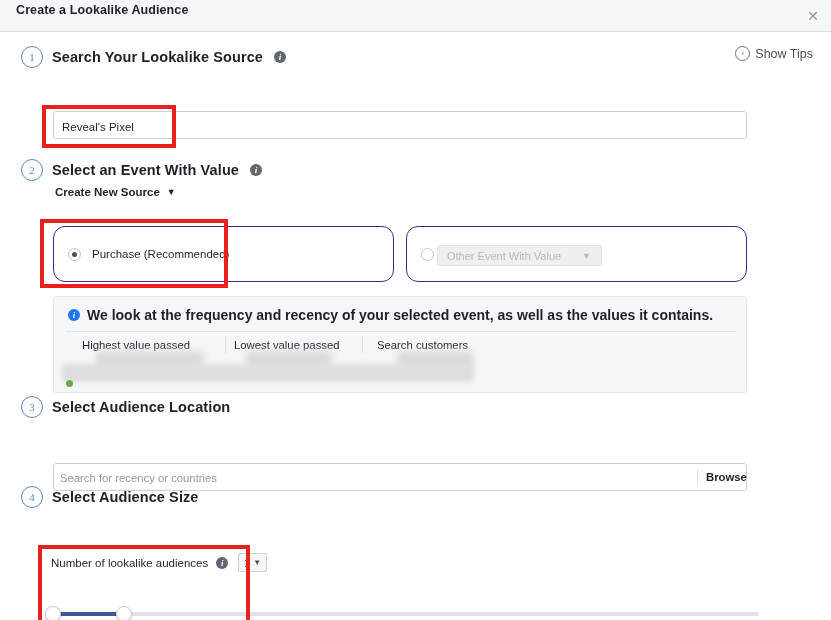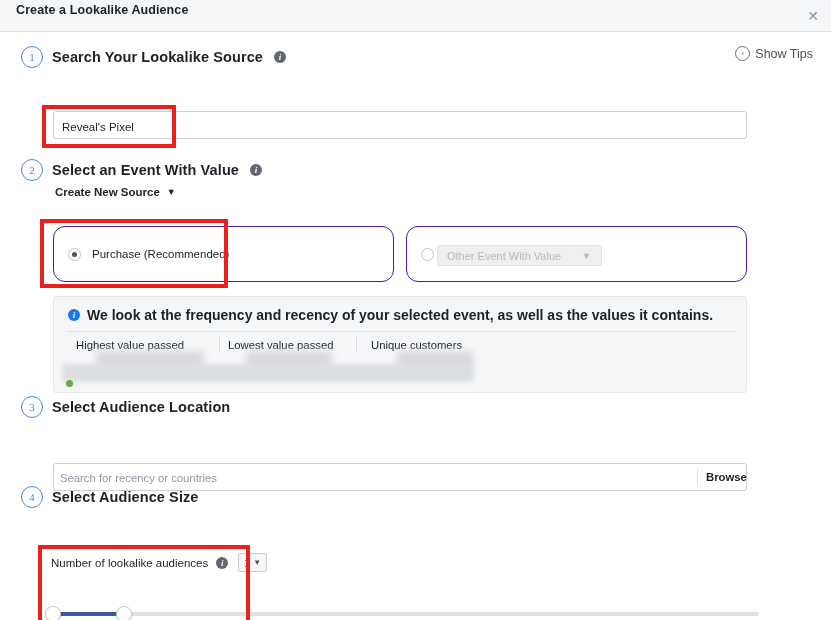--- a/index.html
+++ b/index.html
@@ -154,21 +154,21 @@
   }
   .info-line .txt {
     font-size: 14px; font-weight: bold; color: #1d2129;
     line-height: 13px;
   }
   .info-div {
     position: absolute; left: 12px; top: 34px;
     width: 670px; height: 1px; background: #e1e3e6;
   }
   .stat-cols {
-    position: absolute; left: 22px; top: 42px;
+    position: absolute; left: 28px; top: 42px;
     display: flex; 
   }
   .stat-col { position: relative; font-size: 11.3px; color: #1d2129; }
   .stat-col.c1 { width: 143px; }
   .stat-col.c2 { width: 128px; padding-left: 9px; }
   .stat-col.c3 { width: 140px; padding-left: 15px; }
   .stat-col.c2::before, .stat-col.c3::before {
     content: ""; position: absolute; left: 0; top: -3px;
     width: 1px; height: 17px; background: #dcdee1;
   }
@@ -312,21 +312,21 @@
 
   <div class="info-panel">
     <div class="info-line">
       <span class="info-dot blue">i</span>
       <span class="txt">We look at the frequency and recency of your selected event, as well as the values it contains.</span>
     </div>
     <div class="info-div"></div>
     <div class="stat-cols">
       <span class="stat-col c1">Highest value passed</span>
       <span class="stat-col c2">Lowest value passed</span>
-      <span class="stat-col c3">Unique customers</span>
+      <span class="stat-col c3">Search customers</span>
     </div>
   </div>
 
   <div class="blur-blk" style="left:96px; top:319px; width:108px; height:17px;"></div>
   <div class="blur-blk" style="left:246px; top:319px; width:86px; height:17px;"></div>
   <div class="blur-blk" style="left:397px; top:319px; width:76px; height:17px;"></div>
   <div class="blur-bar"></div>
   <div class="green-dot"></div>
 
   <div class="section" style="top:364px;">

